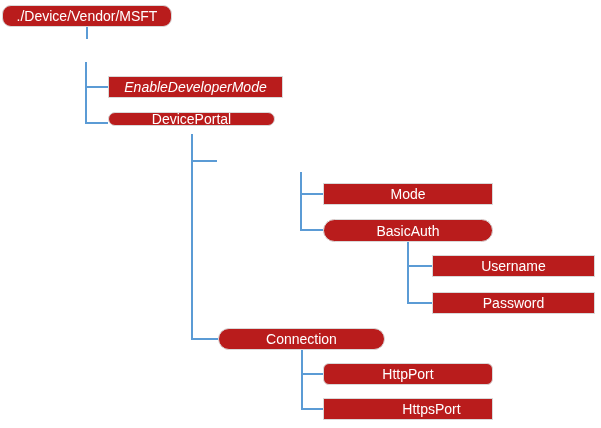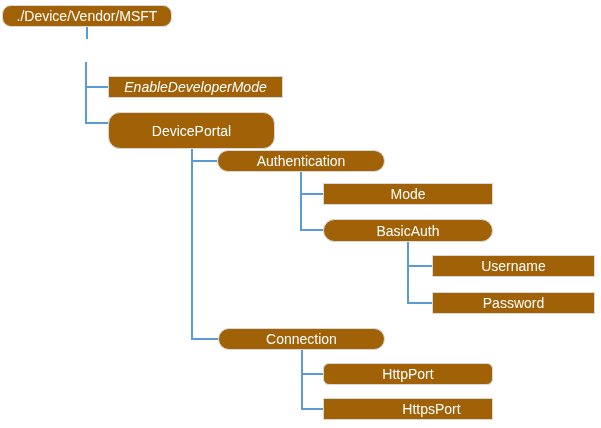--- a/index.html
+++ b/index.html
@@ -11,21 +11,21 @@
     position: relative;
     width: 601px;
     height: 428px;
     background: #ffffff;
     font-family: "Liberation Sans", sans-serif;
     overflow: hidden;
   }
   .node {
     position: absolute;
     box-sizing: border-box;
-    background: #a16207;
+    background: #b91c1c;
     border: 1px solid #D9D9D9;
     color: #ffffff;
     font-size: 14px;
     line-height: 1;
     display: flex;
     align-items: center;
     justify-content: center;
     white-space: nowrap;
     z-index: 2;
   }
@@ -63,23 +63,22 @@
 
   <div class="conn" style="left:301px; top:350px; width:2px; height:60px;"></div>
   <div class="conn" style="left:301px; top:373px; width:22px; height:2px;"></div>
   <div class="conn" style="left:301px; top:408px; width:22px; height:2px;"></div>
 
   <div class="node root" style="left:2px; top:5px; width:170px; height:22px;">./Device/Vendor/MSFT</div>
 
 
   <div class="node rect" style="left:108px; top:76px; width:175px; height:22px;font-style:italic;">EnableDeveloperMode</div>
 
-  <div class="node pill" style="left:108px; top:112px; width:167px; height:37px;">DevicePortal</div>
+  <div class="node pill" style="left:108px; top:112px; width:167px; height:14px;">DevicePortal</div>
 
-  <div class="node pill" style="left:217px; top:150px; width:168px; height:22px;">Authentication</div>
 
   <div class="node rect" style="left:323px; top:183px; width:170px; height:22px;">Mode</div>
 
   <div class="node pill" style="left:323px; top:219px; width:170px; height:23px;">BasicAuth</div>
 
   <div class="node rect" style="left:432px; top:255px; width:163px; height:22px;">Username</div>
 
   <div class="node pill" style="left:218px; top:328px; width:167px; height:22px;">Connection</div>
 
   <div class="node rect" style="left:432px; top:292px; width:163px; height:22px;">Password</div>

